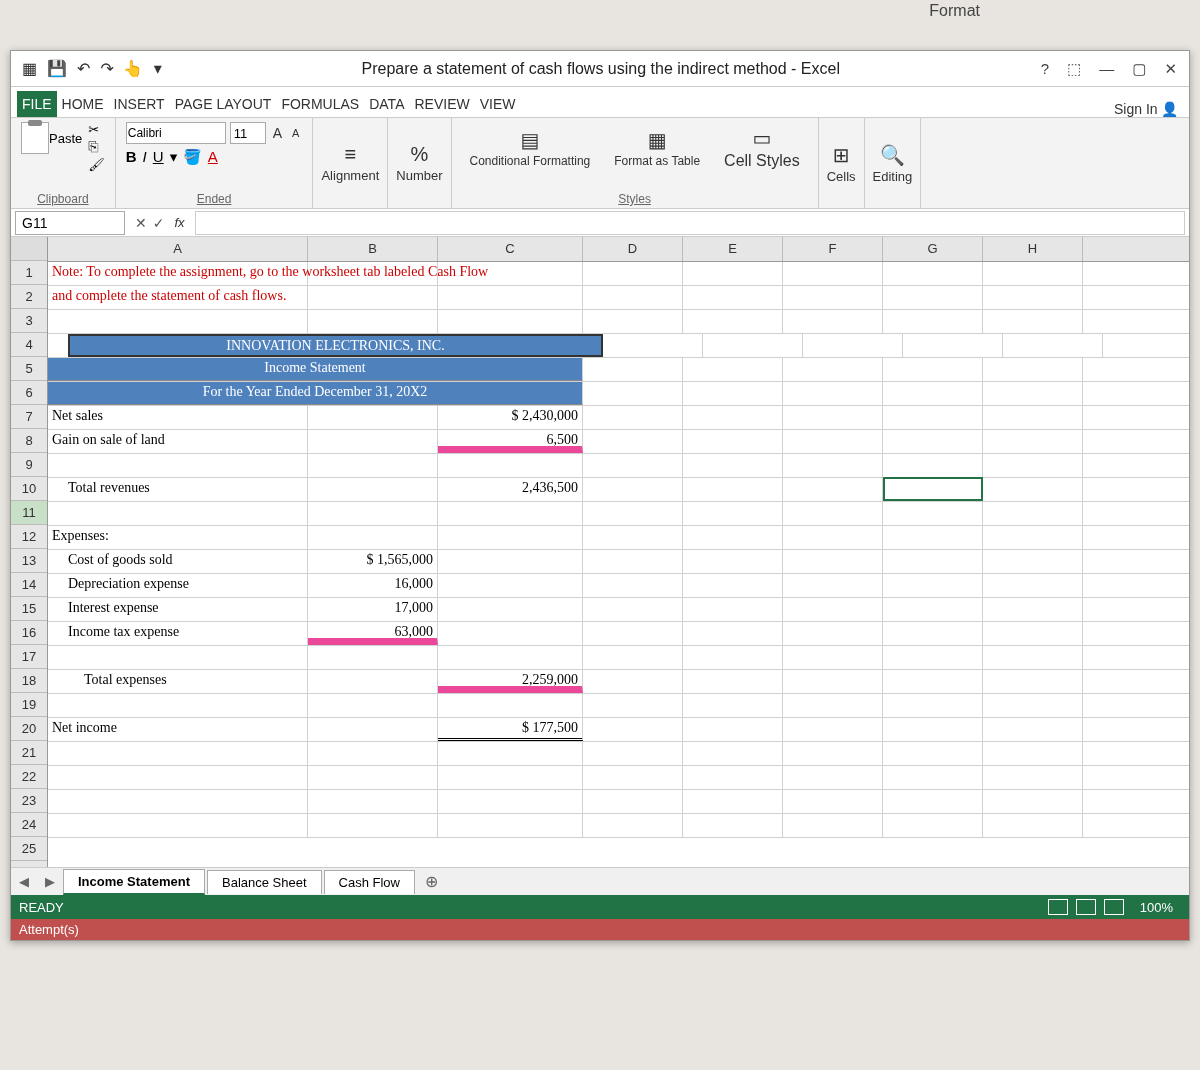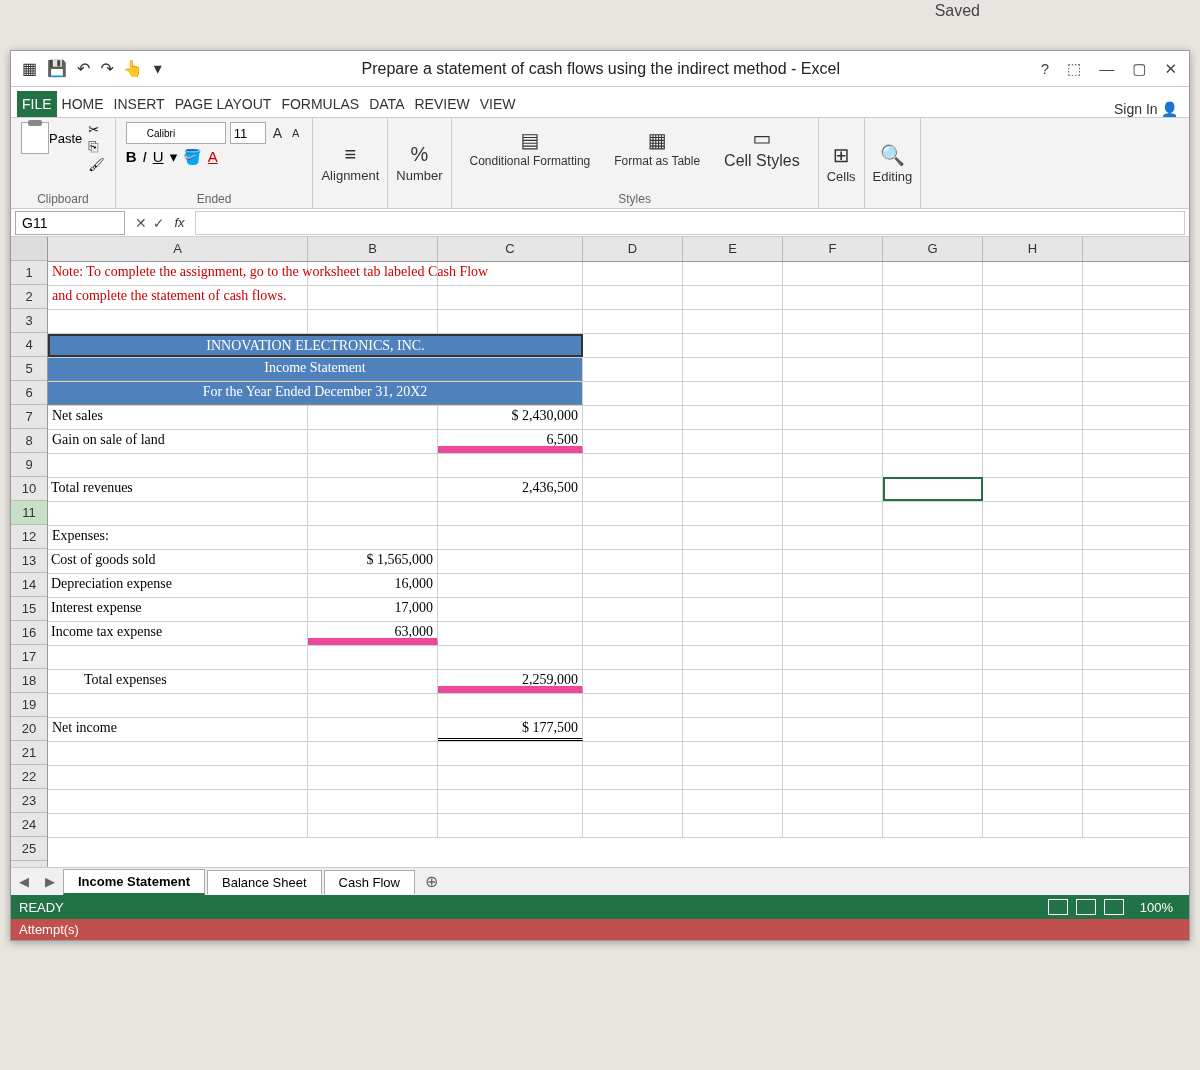--- a/index.html
+++ b/index.html
@@ -11,28 +11,28 @@
 .qat span { padding: 0 3px; cursor: pointer; }
 .title { flex: 1; text-align: center; font-size: 16px; color: #222; }
 .winctrl { display: flex; gap: 10px; font-size: 15px; color: #444; }
 .winctrl span { cursor: pointer; padding: 0 4px; }
 .menubar { display: flex; align-items: flex-end; height: 30px; background: #fff; }
 .menutab { padding: 5px 5px; font-size: 14px; color: #333; cursor: pointer; }
 .menutab.file { background: #217346; color: #fff; margin-left: 6px; }
 .signin { margin-left: auto; padding-right: 10px; font-size: 14px; color: #333; display: flex; align-items: center; gap: 4px; }
 .ribbon { display: flex; border-top: 1px solid #ccc; border-bottom: 1px solid #ccc; background: #f3f3f3; height: 92px; }
 .rgroup { border-right: 1px solid #ccc; padding: 4px 10px 2px 10px; display: flex; flex-direction: column; justify-content: space-between; }
-.grouplabel { font-size: 12px; color: #666; text-align: center; margin-top: 2px; }
+.grouplabel { font-size: 12px; color: #666; text-align: center; margin-top: 2px; text-decoration: underline; }
 .paste-area { display: flex; align-items: flex-start; gap: 6px; }
 .paste-btn { display: flex; align-items: center; font-size: 13px; }
 .paste-icon { width: 28px; height: 32px; background: #fff; border: 1px solid #aaa; position: relative; }
 .paste-icon::before { content: ''; position: absolute; top: -3px; left: 6px; width: 14px; height: 6px; background: #888; border-radius: 2px; }
 .clip-side { display: flex; flex-direction: column; gap: 2px; font-size: 13px; }
 .font-row1 { display: flex; gap: 4px; align-items: center; }
-.fontname { width: 100px; height: 22px; border: 1px solid #aaa; background: #fff; font-size: 10px; padding: 0 20px; }
+.fontname { width: 100px; height: 22px; border: 1px solid #aaa; background: #fff; font-size: 12px; padding: 0 1px; }
 .fontsize { width: 36px; height: 22px; border: 1px solid #aaa; background: #fff; font-size: 13px; padding: 0 3px; }
 .fsbtn { font-size: 14px; color: #333; padding: 0 3px; cursor: pointer; }
 .font-row2 { display: flex; gap: 6px; margin-top: 4px; font-size: 15px; }
 .font-row2 span { cursor: pointer; }
 .simple-btn { display: flex; flex-direction: column; align-items: center; justify-content: center; font-size: 13px; color: #333; padding: 4px 8px; cursor: pointer; height: 100%; }
 .simple-btn .ic { font-size: 20px; margin-bottom: 2px; }
 .namebox-row { display: flex; align-items: center; height: 28px; border-bottom: 1px solid #ccc; background: #fff; }
 .namebox { width: 110px; height: 24px; border: 1px solid #aaa; margin: 0 4px; font-size: 14px; padding: 0 6px; background: #fff; }
 .fx-btns { display: flex; gap: 6px; font-size: 14px; color: #555; padding: 0 6px; }
 .fx-btns span { cursor: pointer; }
@@ -45,41 +45,41 @@
 .gridarea { flex: 1; position: relative; }
 .colheads { display: flex; background: #e6e6e6; border-bottom: 1px solid #999; }
 .colhead { height: 24px; border-right: 1px solid #bbb; font-size: 13px; color: #333; text-align: center; line-height: 24px; }
 .cA { width: 260px; } .cB { width: 130px; } .cC { width: 145px; } .cD { width: 100px; } .cE { width: 100px; } .cF { width: 100px; } .cG { width: 100px; } .cH { width: 100px; }
 .cells { position: relative; }
 .row { display: flex; height: 24px; border-bottom: 1px solid #d0d0d0; }
 .cell { border-right: 1px solid #d0d0d0; font-size: 14px; padding: 2px 4px; overflow: visible; white-space: nowrap; font-family: 'Times New Roman', serif; }
 .bluecell { background: #4f81bd; color: #fff; text-align: center; border-bottom: 1px solid #888; }
 .merged3 { width: 535px; }
 .right { text-align: right; }
-.indent1 { padding-left: 3px; }
+.indent1 { padding-left: 20px; }
 .indent2 { padding-left: 36px; }
 .bordB { border-bottom: 7px solid #ec4899; }
 .bordDbl { border-bottom: 3px double #000; }
-.bordTk { border: 2px solid #333; }
+.bordTk { border: 2px solid #333; margin-left: 20px; }
 .active-cell { position: absolute; left: 835px; top: 240px; width: 100px; height: 24px; border: 2px solid #217346; background: transparent; pointer-events: none; }
 .tabs { display: flex; align-items: center; height: 28px; background: #f0f0f0; border-top: 1px solid #ccc; font-size: 13px; }
 .tabnav { padding: 0 8px; color: #666; cursor: pointer; }
 .sheettab { padding: 4px 14px; border: 1px solid #aaa; border-bottom: none; background: #fff; cursor: pointer; margin-right: 2px; }
 .sheettab.active { background: #fff; border-bottom: 2px solid #217346; font-weight: bold; }
 .addtab { padding: 0 8px; color: #666; cursor: pointer; font-size: 16px; }
 .status { display: flex; align-items: center; height: 24px; background: #217346; color: #fff; font-size: 13px; padding: 0 8px; }
 .status-right { margin-left: auto; display: flex; align-items: center; gap: 8px; }
 .viewbtn { width: 20px; height: 16px; border: 1px solid #fff; cursor: pointer; }
 .zoom { padding: 0 8px; }
 .attempts { background: #c0504d; color: #fff; font-size: 13px; padding: 3px 8px; }
 </style>
 </head>
 <body>
 
-<div class="saved">Saved</div>
+<div class="saved">Format</div>
 
 <div class="app">
 
   <div class="titlebar">
     <div class="qat">
       <span>▦</span>
       <span>💾</span>
       <span>↶</span>
       <span>↷</span>
       <span>👆</span>

